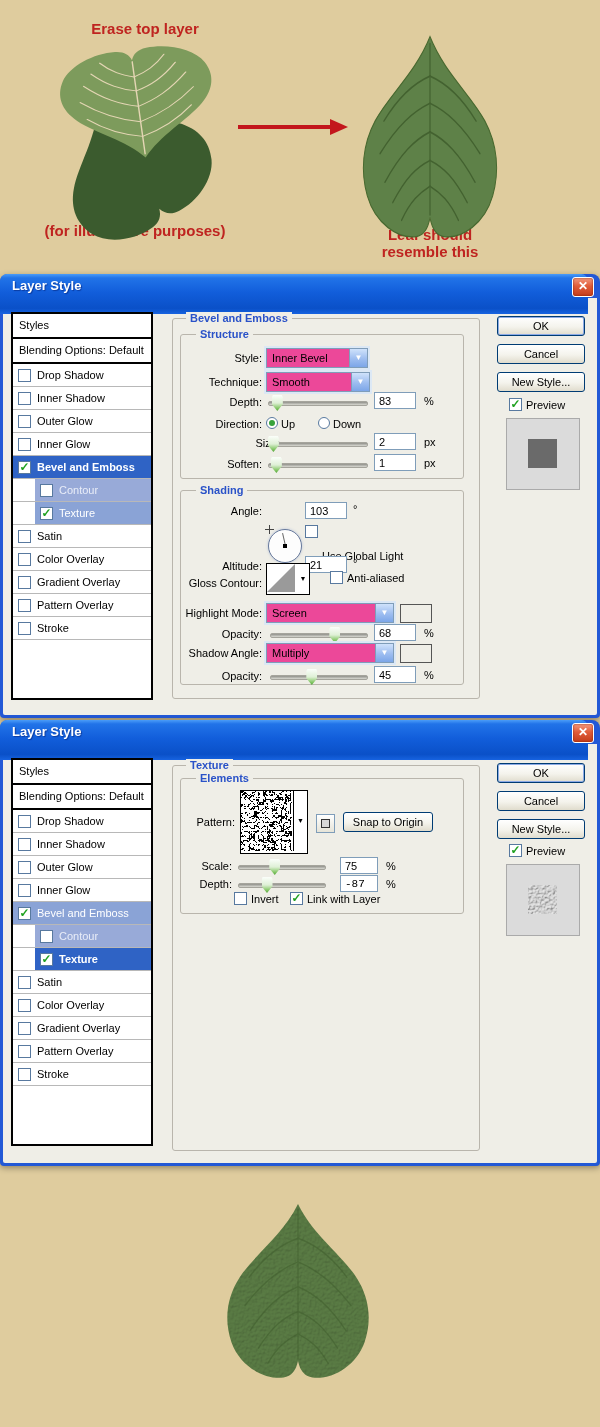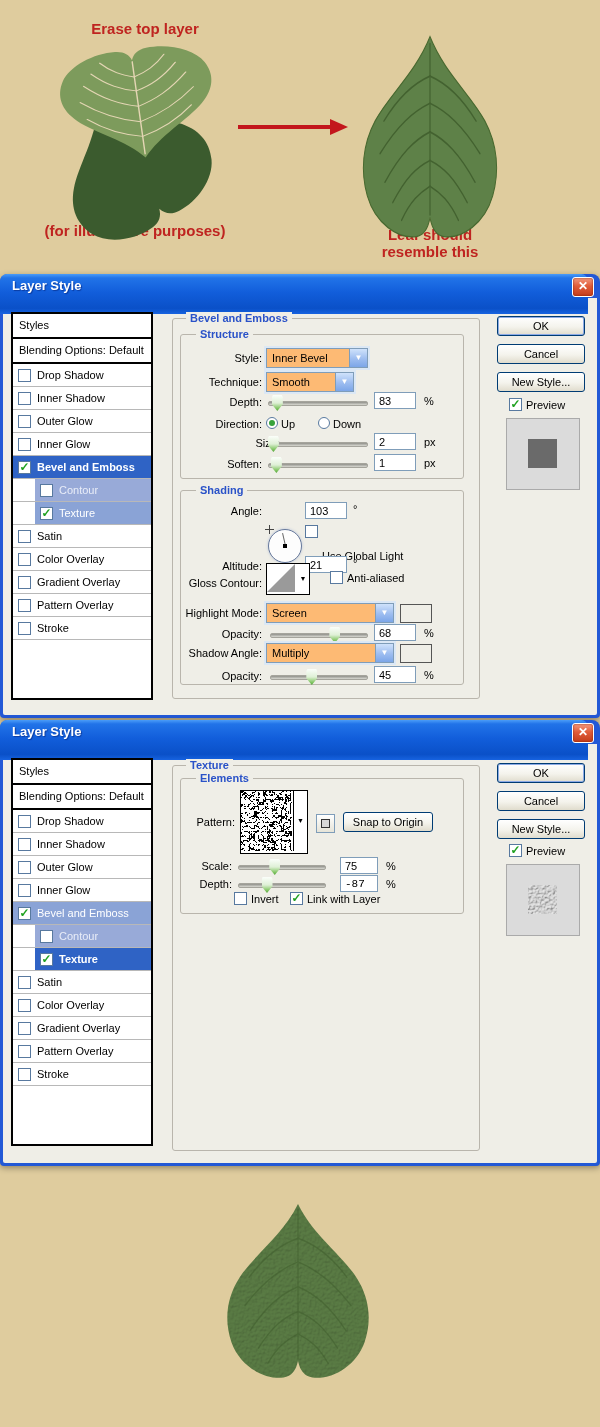--- a/index.html
+++ b/index.html
@@ -23,21 +23,21 @@
   .sb-hi{height:100%;display:flex;align-items:center;gap:6px;padding-left:5px;box-sizing:border-box;color:#000;}
   .sb-hi.ind{margin-left:22px;}
   .sb-hi.selected{background:#2f63c5;color:#fff;font-weight:bold;}
   .sb-hi.sub{background:#8aa3d6;color:#fff;}
   .sb-hi.sub-dim{background:#98aad8;color:#e9edf8;}
   
   .lbl{position:absolute;font-size:11px;color:#000;text-align:right;white-space:nowrap;}
   .txt{position:absolute;font-size:11px;color:#000;white-space:nowrap;}
   .grp{position:absolute;border:1px solid #b9b5ac;border-radius:3px;}
   .grp-t{position:absolute;font-size:11px;font-weight:bold;color:#2a52c8;background:#efeee7;padding:0 4px;white-space:nowrap;}
-  .combo{position:absolute;height:20px;background:#fdba74;border:1px solid #7f9db9;box-sizing:border-box;box-shadow:0 0 0 2px #dce8f5;}
+  .combo{position:absolute;height:20px;background:#ec4899;border:1px solid #7f9db9;box-sizing:border-box;box-shadow:0 0 0 2px #dce8f5;}
   .combo-txt{position:absolute;left:5px;top:0;line-height:18px;font-size:11px;}
   .combo-btn{position:absolute;right:0;top:0;bottom:0;width:17px;background:linear-gradient(180deg,#cfe2fb 0%,#9dbdf0 55%,#7ca6e8 100%);
              border-left:1px solid #7f9db9;color:#fff;font-size:8px;text-align:center;line-height:18px;font-weight:bold;}
   .vbox{position:absolute;width:42px;height:17px;border:1px solid #7f9db9;background:#fff;font-size:11px;font-family:"Liberation Sans",sans-serif;
         padding:0 4px;box-sizing:border-box;}
   .track{position:absolute;height:3px;background:linear-gradient(180deg,#8f8f89,#d9d9d2);border-radius:2px;border:1px solid #a5a49c;}
   .thumb{position:absolute;top:-7px;width:11px;height:16px;margin-left:-5px;
          background:linear-gradient(180deg,#fbfefa 0%,#dff0d6 50%,#86c868 82%,#55a53a 100%);
          clip-path:polygon(10% 0,90% 0,100% 12%,100% 58%,50% 100%,0 58%,0 12%);}
   .cb{display:inline-block;width:13px;height:13px;background:#fff;border:1px solid #58799f;box-sizing:border-box;
@@ -227,21 +227,21 @@
     <span class="grp-t" style="left:186px;top:38px;">Bevel and Emboss</span>
     <div class="grp" style="left:180px;top:60px;width:282px;height:143px;"></div>
     <span class="grp-t" style="left:196px;top:54px;">Structure</span>
 
     <span class="lbl" style="left:172px;top:78px;width:90px;">Style:</span>
     <div class="combo" style="left:266px;top:74px;width:102px;">
       <span class="combo-txt">Inner Bevel</span>
       <span class="combo-btn">▼</span>
     </div>
     <span class="lbl" style="left:172px;top:102px;width:90px;">Technique:</span>
-    <div class="combo" style="left:266px;top:98px;width:88px;">
+    <div class="combo" style="left:266px;top:98px;width:104px;">
       <span class="combo-txt">Smooth</span>
       <span class="combo-btn">▼</span>
     </div>
     <span class="lbl" style="left:172px;top:122px;width:90px;">Depth:</span>
     <div class="track" style="left:268px;top:127px;width:98px;">
       <div class="thumb" style="left: 8%;"></div>
     </div>
     <input class="vbox" style="left: 374px; top: 118px;" value="83">
     <span class="txt" style="left:424px;top:121px;">%</span>
     <span class="lbl" style="left:172px;top:144px;width:90px;">Direction:</span>

